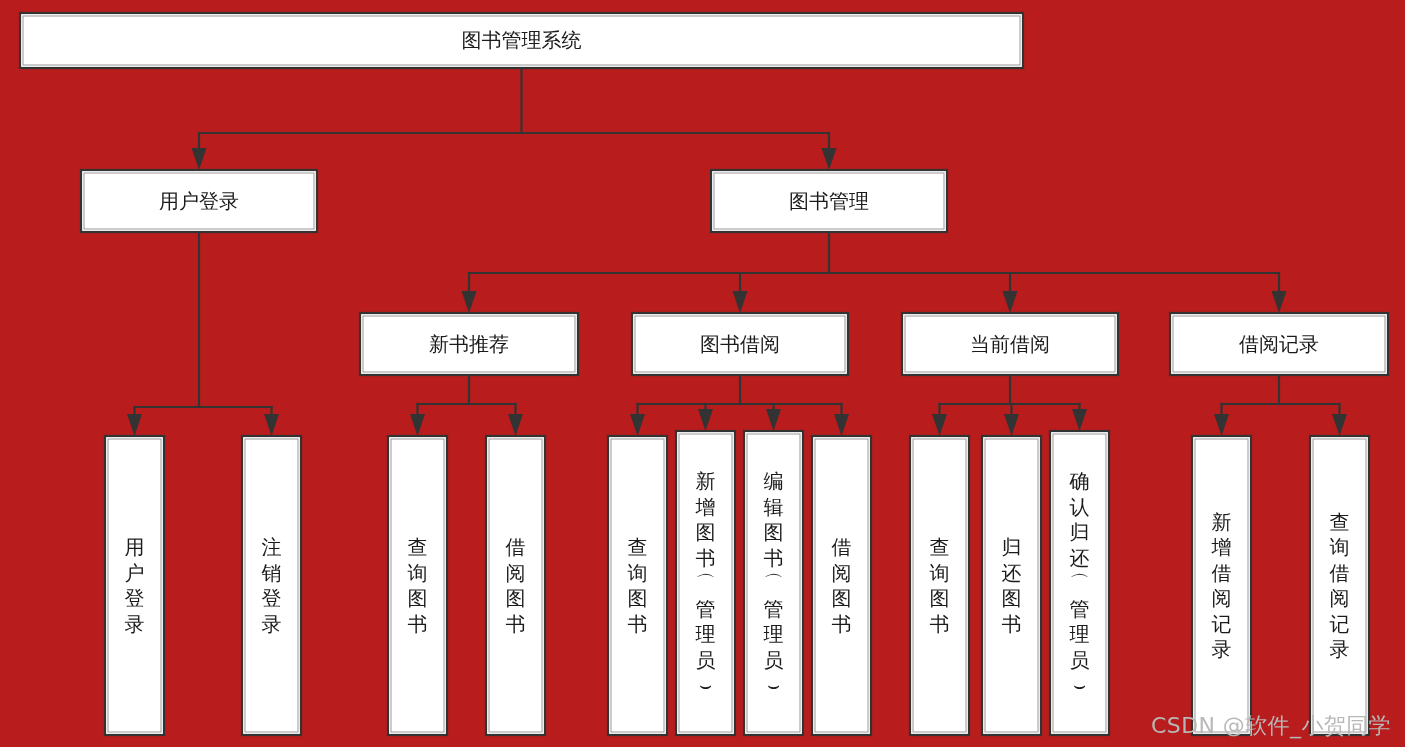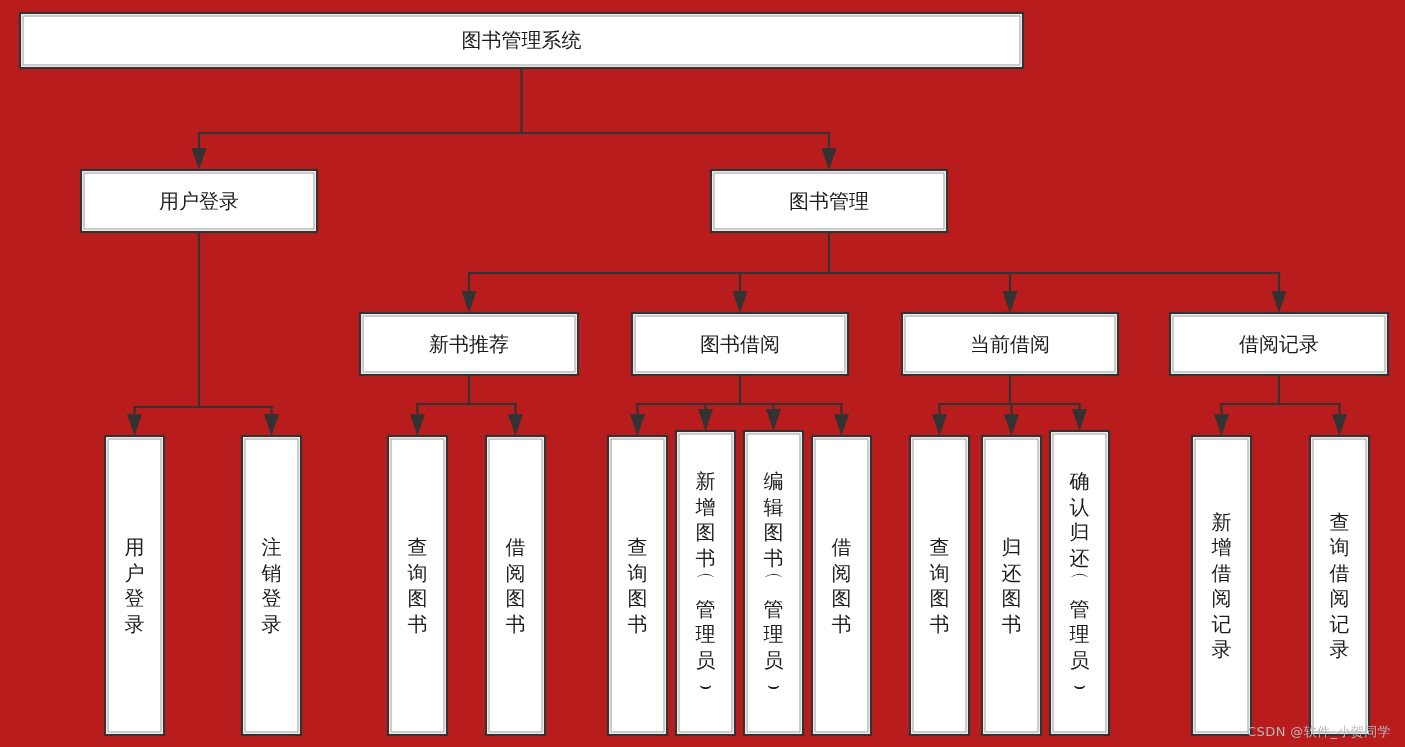--- a/index.html
+++ b/index.html
@@ -55,21 +55,21 @@
     font-family: "DejaVu Sans", "Liberation Sans", sans-serif;
     font-size: 20px;
     fill: #1b1b1b;
     text-anchor: middle;
   }
   .watermark-text {
     position: absolute;
     right: 14px;
     bottom: 6px;
     font-family: "DejaVu Sans", "Liberation Sans", sans-serif;
-    font-size: 13px;
+    font-size: 22px;
     color: #b8b8b8;
     white-space: nowrap;
     letter-spacing: 0.4px;
     user-select: none;
   }
 </style>
 </head>
 <body>
 
 <div id="diagram-root">

